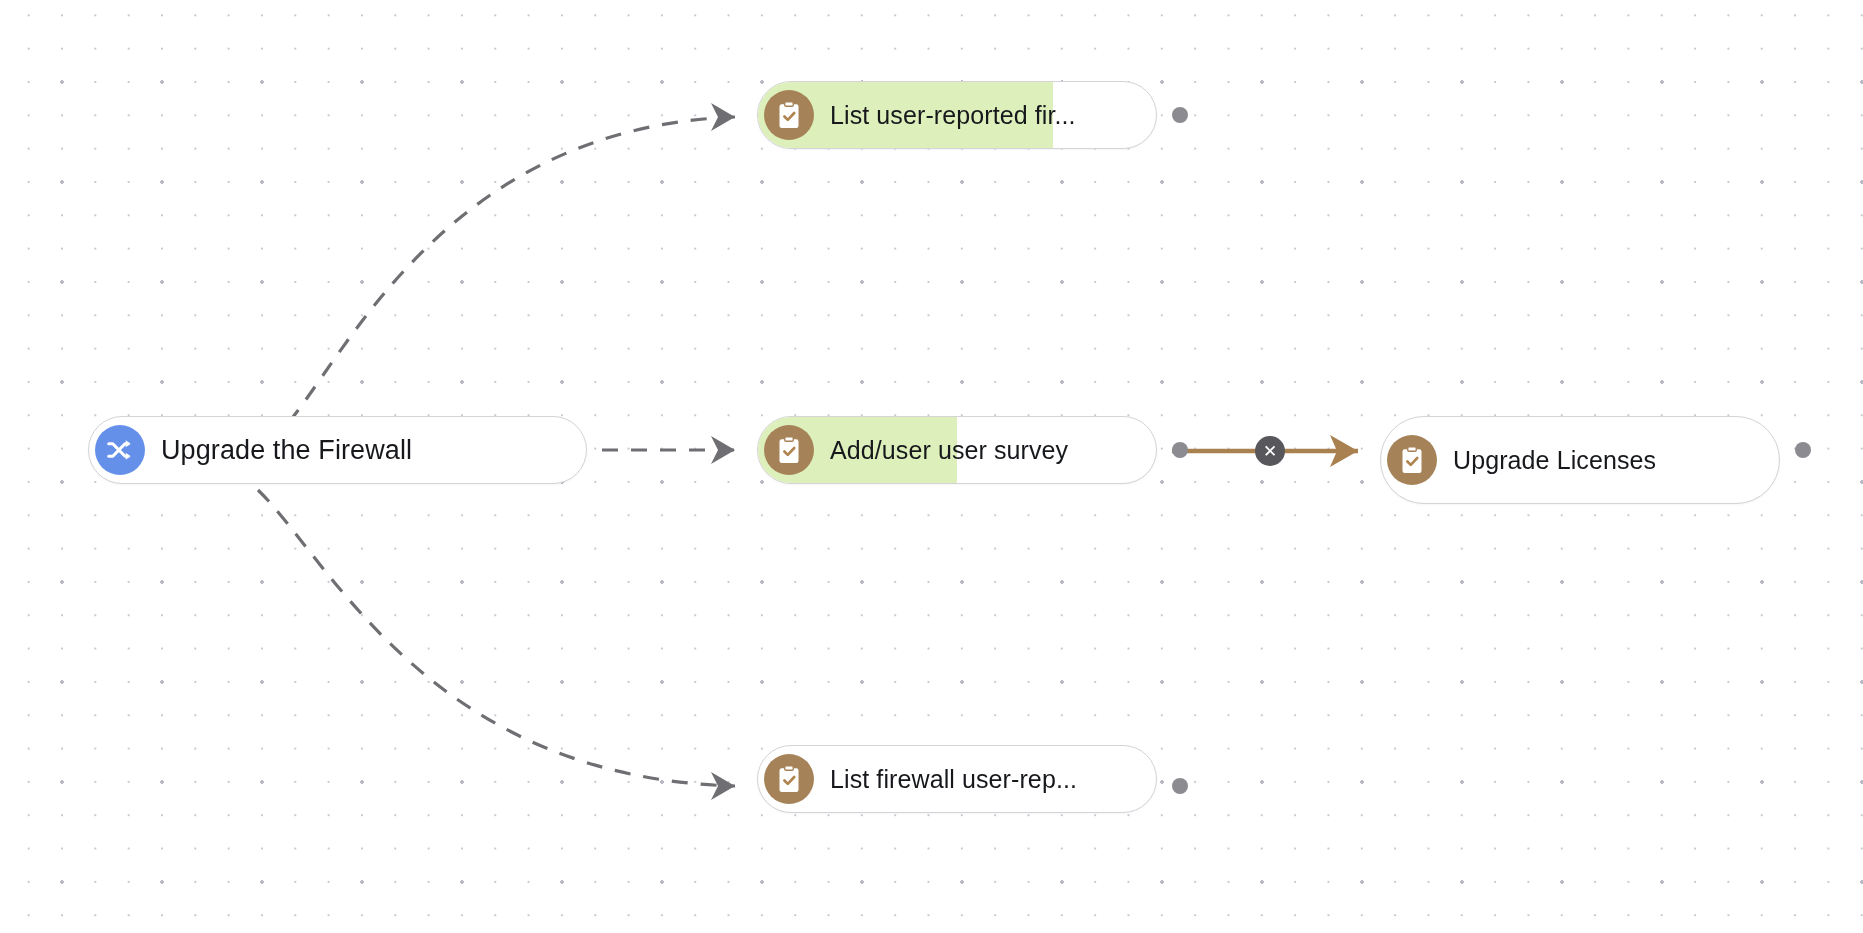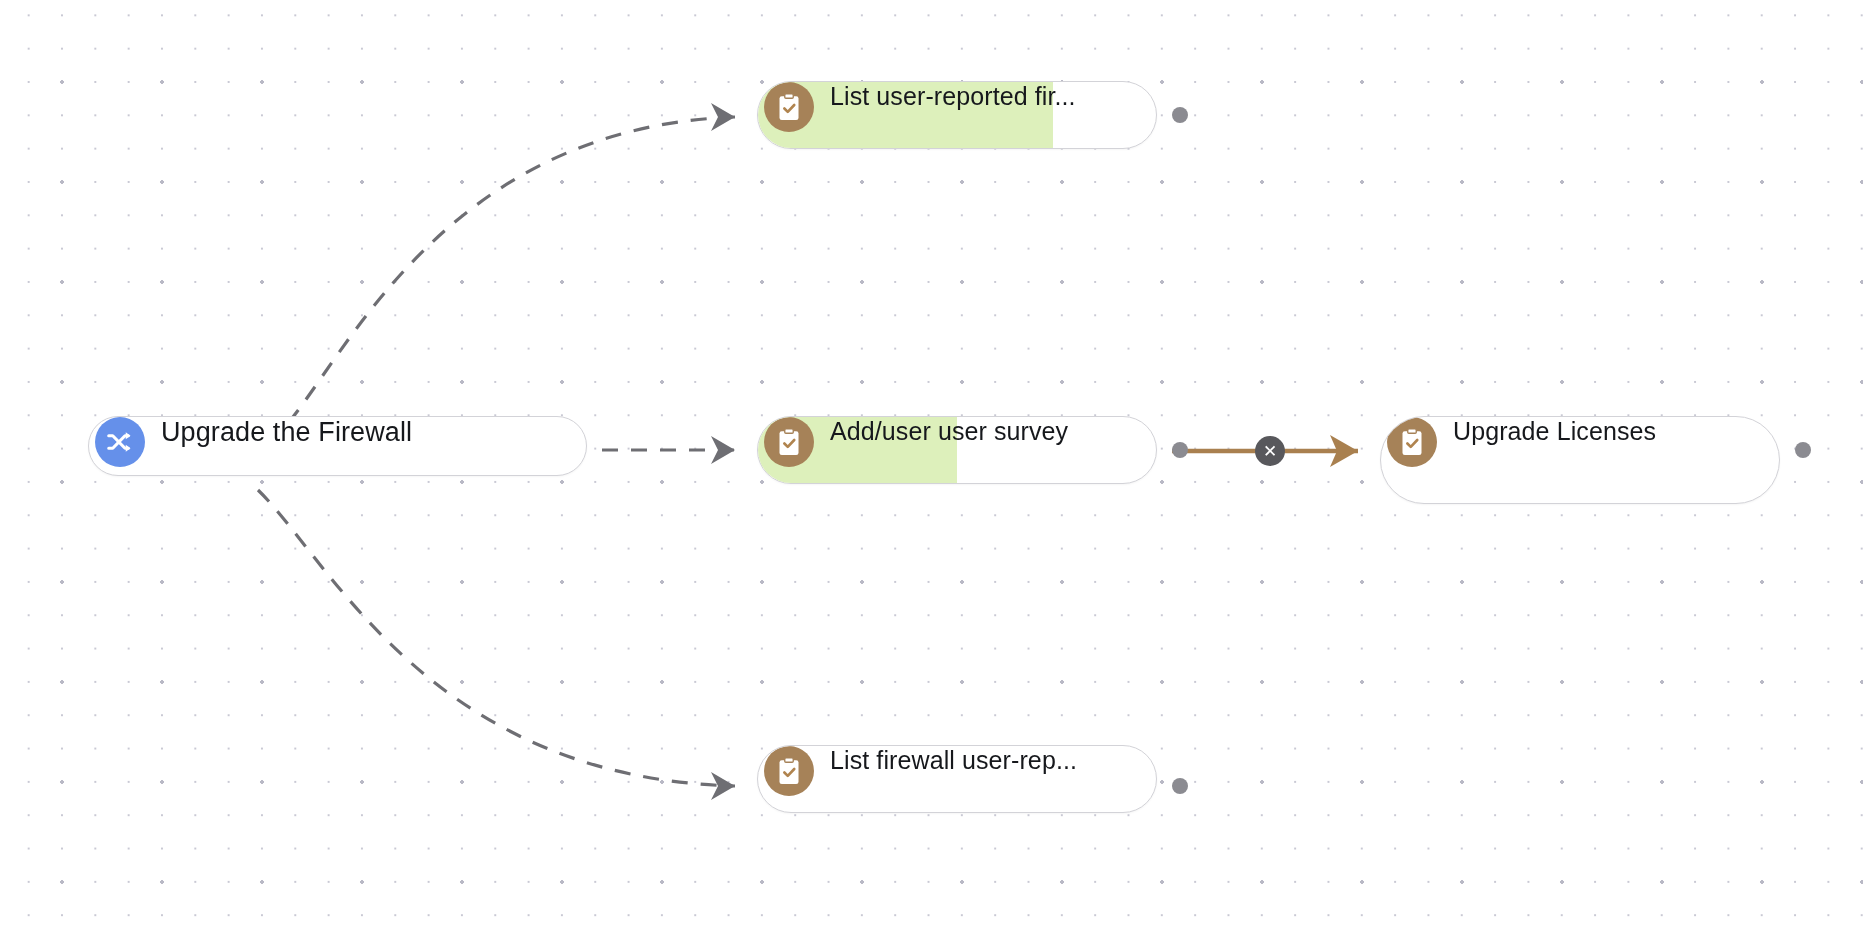--- a/index.html
+++ b/index.html
@@ -44,20 +44,21 @@
   #edge-layer .edge-path-solid {
     fill: none;
     stroke: #a9804f;
     stroke-width: 4.4;
   }
 
   
   .node {
     position: absolute;
     display: flex;
+    align-items: center;
     box-sizing: border-box;
     background: #ffffff;
     border: 1.6px solid #d3d3d8;
     border-radius: 999px;
     box-shadow: 0 1px 2px rgba(0,0,0,0.04);
     overflow: hidden;
   }
   .node-progress {
     position: absolute;
     left: 0; top: 0; bottom: 0;
@@ -132,21 +133,21 @@
         <path class="edge-path-dashed" d="M 258 490 C 330 560 430 778 735 786" stroke="#6e6e73"></path>
         <path d="M 711 772 L 735 786 L 711 800 L 718 786 Z" fill="#6e6e73"></path>
       </g>
       <g>
         <path class="edge-path-solid" d="M 1172 451 L 1358 451" stroke="#a9804f"></path>
         <path d="M 1330 435 L 1358 451 L 1330 467 L 1337 451 Z" fill="#a9804f"></path>
       </g>
     </svg>
 
   <div id="node-layer">
-      <div class="node" style="left: 88px; top: 416px; width: 499px; height: 60px; border-color: rgb(211, 211, 216); background: rgb(255, 255, 255);">
+      <div class="node" style="left: 88px; top: 416px; width: 499px; height: 68px; border-color: rgb(211, 211, 216); background: rgb(255, 255, 255);">
         <div class="node-icon icon-blue" style="background: rgb(101, 144, 234);">
           <svg width="30" height="30" viewBox="0 0 24 24">
             <path d="M3 7 H6.2 L16 17 H18.6" fill="none" stroke="#ffffff" stroke-width="2.5" stroke-linecap="round" stroke-linejoin="round"></path>
             <path d="M3 17 H6.2 L16 7 H18.6" fill="none" stroke="#ffffff" stroke-width="2.5" stroke-linecap="round" stroke-linejoin="round"></path>
             <path d="M16.6 4.2 L20.4 7 L16.6 9.8 Z" fill="#ffffff"></path>
             <path d="M16.6 14.2 L20.4 17 L16.6 19.8 Z" fill="#ffffff"></path>
           </svg>
         </div>
         <div class="node-label node-label-lg" style="color: rgb(22, 24, 28);">Upgrade the Firewall</div>
       </div>

